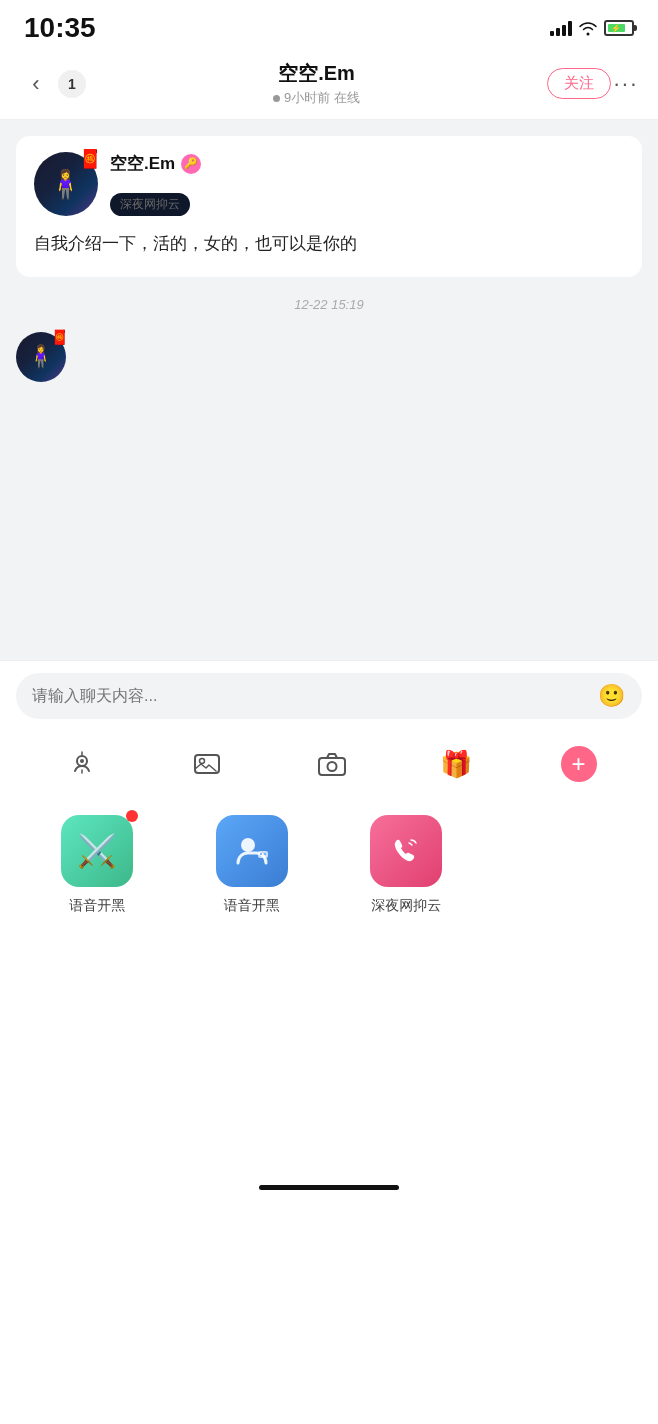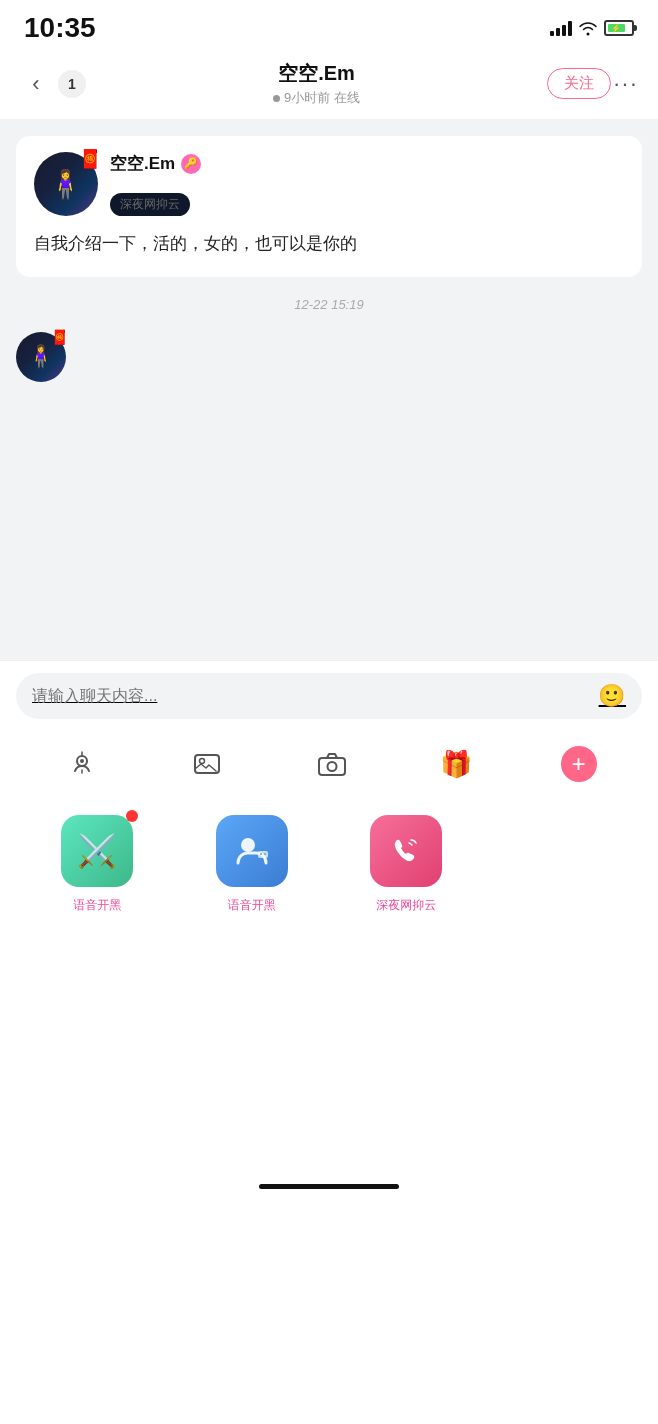--- a/index.html
+++ b/index.html
@@ -301,21 +301,20 @@
       padding: 12px 16px 10px;
       border-top: 1px solid #eee;
     }
     .input-row {
       display: flex;
       align-items: center;
       background: #f2f3f5;
       border-radius: 25px;
       padding: 10px 16px;
       gap: 8px;
-      text-decoration: underline;
     }
     .chat-input {
       flex: 1;
       border: none;
       background: transparent;
       font-size: 16px;
       color: #999;
       outline: none;
     }
     .emoji-btn {
@@ -391,22 +390,22 @@
     .app-icon-game {
       background: linear-gradient(135deg, #5ba7f7 0%, #3a7dd4 100%);
     }
     .app-icon-call {
       background: linear-gradient(135deg, #f76f9a 0%, #e04070 100%);
     }
     .app-icon-room {
       background: linear-gradient(135deg, #9a78f5 0%, #7050d0 100%);
     }
     .app-label {
-      font-size: 12px;
-      color: #ec4899;
+      font-size: 14px;
+      color: #404040;
       text-align: center;
     }
     .app-badge {
       position: absolute;
       top: -5px;
       right: -5px;
       width: 12px;
       height: 12px;
       border-radius: 50%;
       background: #ff3333;

